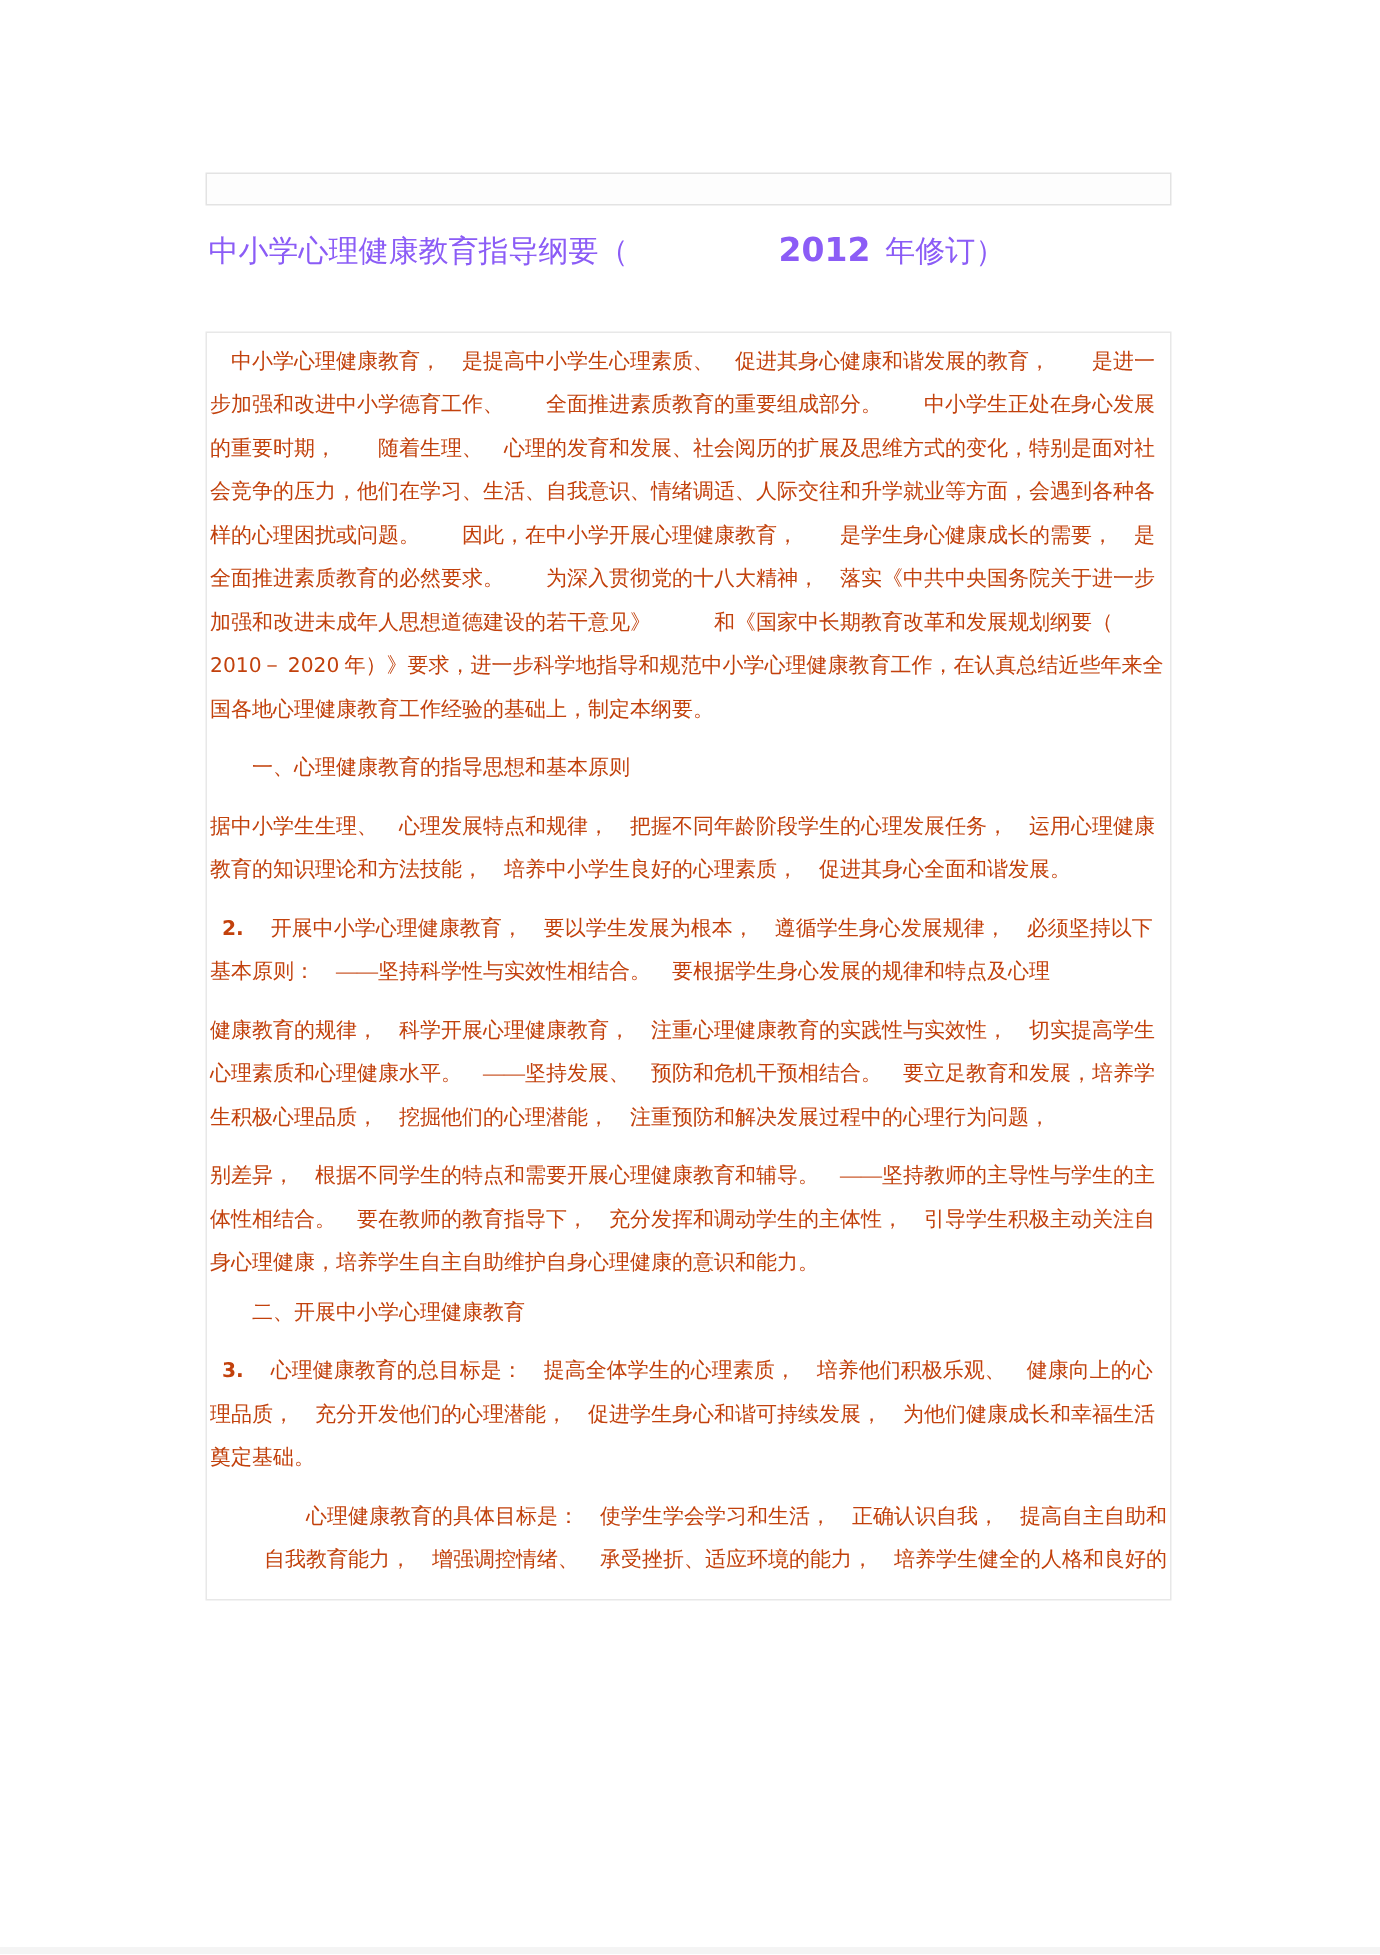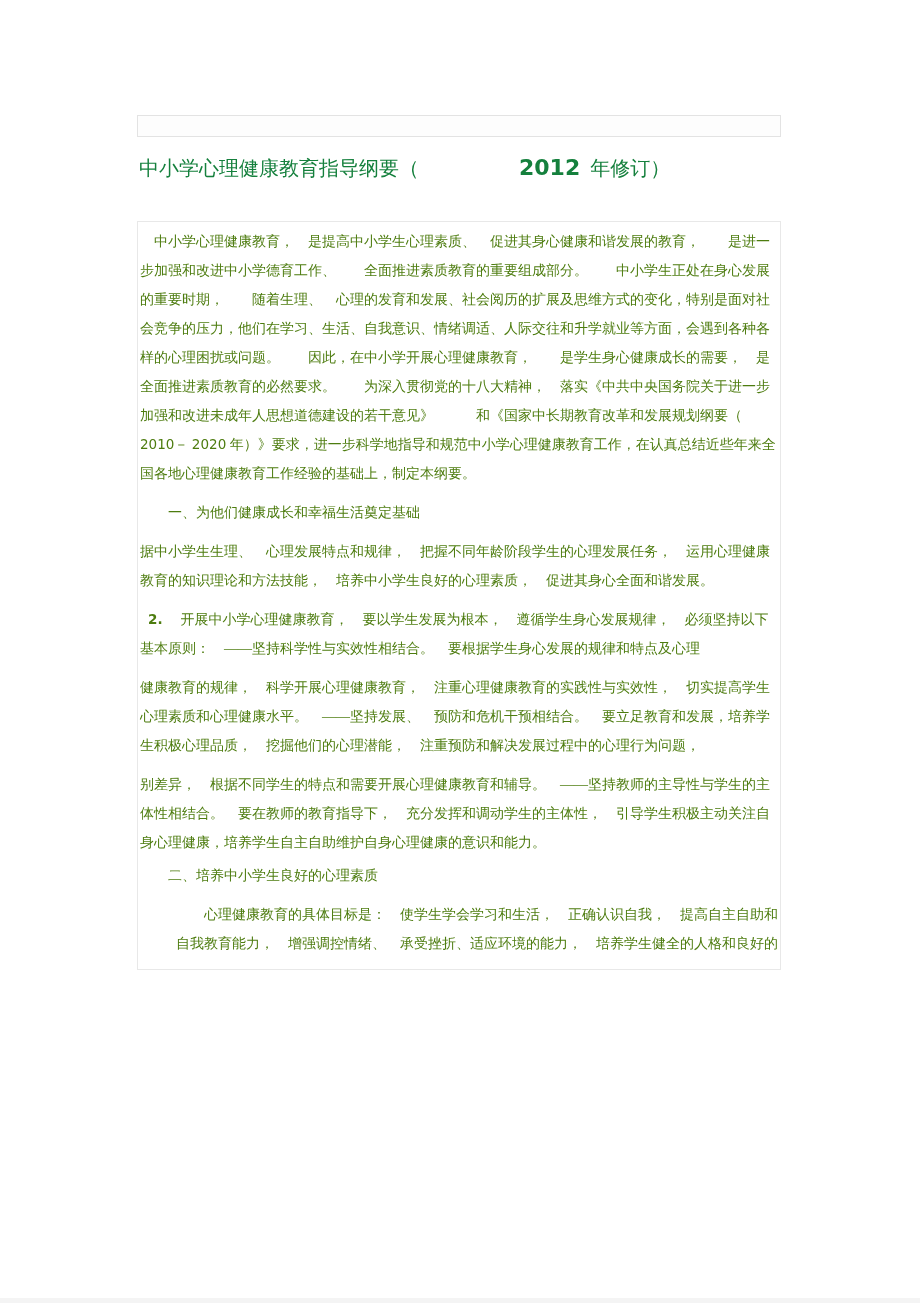--- a/index.html
+++ b/index.html
@@ -28,21 +28,21 @@
     height: 22px;
     border: 1px solid #e3e3e3;
     background: #fdfdfd;
   }
   .doc-title {
     margin: 16px 0 38px 2px;
     font-size: 20px;
     font-weight: normal;
     line-height: 30px;
     white-space: nowrap;
-    color: #15803d;
+    color: #8b5cf6;
   }
   .title-year {
     font-family: "DejaVu Sans", "Liberation Sans", sans-serif;
     font-weight: bold;
     font-size: 22px;
     margin-left: 100px;
   }
   .title-suffix {
     margin-left: 10px;
   }
@@ -50,21 +50,21 @@
     box-sizing: border-box;
     width: 644px;
     border: 1px solid #e8e8e8;
     background: #ffffff;
     padding: 5px 2px 9px 2px;
   }
   .block {
     margin: 0 0 10px 0;
     font-size: 14px;
     line-height: 29px;
-    color: #4d7c0f;
+    color: #c2410c;
     text-align: left;
   }
   .block:last-child { margin-bottom: 2px; margin-left: 36px; }
   .heading {
     padding-left: 28px;
     margin: 4px 0 10px 0;
   }
   .tight { margin-bottom: 1px; }
   .pnum {
     font-family: "DejaVu Sans", "Liberation Sans", sans-serif;
@@ -88,23 +88,24 @@
 </style>
 </head>
 <body>
 
 <div class="page">
   <div class="content">
     <div class="header-box"></div>
     <h1 class="doc-title"><span>中小学心理健康教育指导纲要（</span><span class="title-year">2012</span><span class="title-suffix">年修订）</span></h1>
     <div class="body-box">
         <p class="block para" style="text-indent: 1em;"><span>中小学心理健康教育，　是提高中小学生心理素质、　促进其身心健康和谐发展的教育，　　是进一步加强和改进中小学德育工作、　　全面推进素质教育的重要组成部分。　　中小学生正处在身心发展的重要时期，　　随着生理、　心理的发育和发展、社会阅历的扩展及思维方式的变化，特别是面对社会竞争的压力，他们在学习、生活、自我意识、情绪调适、人际交往和升学就业等方面，会遇到各种各样的心理困扰或问题。　　因此，在中小学开展心理健康教育，　　是学生身心健康成长的需要，　是全面推进素质教育的必然要求。　　为深入贯彻党的十八大精神，　落实《中共中央国务院关于进一步加强和改进未成年人思想道德建设的若干意见》　　　和《国家中长期教育改革和发展规划纲要（　<span class="ascii">2010</span>－ <span class="ascii">2020</span> 年）》要求，进一步科学地指导和规范中小学心理健康教育工作，在认真总结近些年来全国各地心理健康教育工作经验的基础上，制定本纲要。</span></p>
-        <p class="block heading"><span>一、为他们健康成长和幸福生活奠定基础</span></p>
+        <p class="block heading"><span>一、心理健康教育的指导思想和基本原则</span></p>
         <p class="block para"><span>据中小学生生理、　心理发展特点和规律，　把握不同年龄阶段学生的心理发展任务，　运用心理健康教育的知识理论和方法技能，　培养中小学生良好的心理素质，　促进其身心全面和谐发展。</span></p>
         <p class="block para"><span class="pnum">2.</span><span>开展中小学心理健康教育，　要以学生发展为根本，　遵循学生身心发展规律，　必须坚持以下基本原则：　——坚持科学性与实效性相结合。　要根据学生身心发展的规律和特点及心理</span></p>
         <p class="block para"><span>健康教育的规律，　科学开展心理健康教育，　注重心理健康教育的实践性与实效性，　切实提高学生心理素质和心理健康水平。　——坚持发展、　预防和危机干预相结合。　要立足教育和发展，培养学生积极心理品质，　挖掘他们的心理潜能，　注重预防和解决发展过程中的心理行为问题，</span></p>
         <p class="block para tight"><span>别差异，　根据不同学生的特点和需要开展心理健康教育和辅导。　——坚持教师的主导性与学生的主体性相结合。　要在教师的教育指导下，　充分发挥和调动学生的主体性，　引导学生积极主动关注自身心理健康，培养学生自主自助维护自身心理健康的意识和能力。</span></p>
-        <p class="block heading"><span>二、培养中小学生良好的心理素质</span></p>
+        <p class="block heading"><span>二、开展中小学心理健康教育</span></p>
+        <p class="block para"><span class="pnum">3.</span><span>心理健康教育的总目标是：　提高全体学生的心理素质，　培养他们积极乐观、　健康向上的心理品质，　充分开发他们的心理潜能，　促进学生身心和谐可持续发展，　为他们健康成长和幸福生活奠定基础。</span></p>
         <p class="block para" style="text-indent: 2em;"><span>心理健康教育的具体目标是：　使学生学会学习和生活，　正确认识自我，　提高自主自助和自我教育能力，　增强调控情绪、　承受挫折、适应环境的能力，　培养学生健全的人格和良好的</span></p>
       </div>
   </div>
   <div class="page-bottom-edge"></div>
 </div>
 
 </body></html>

